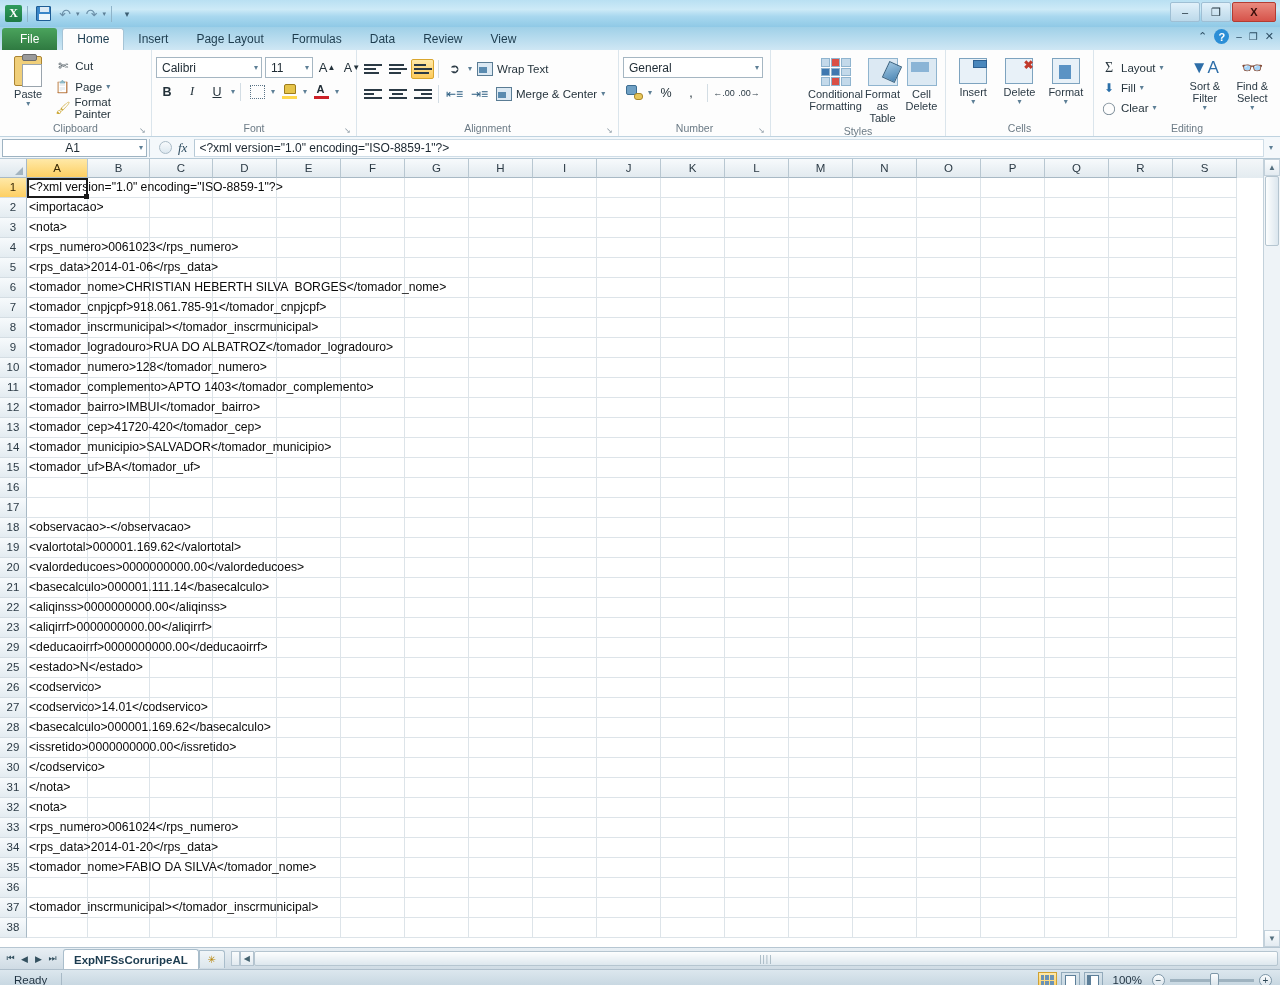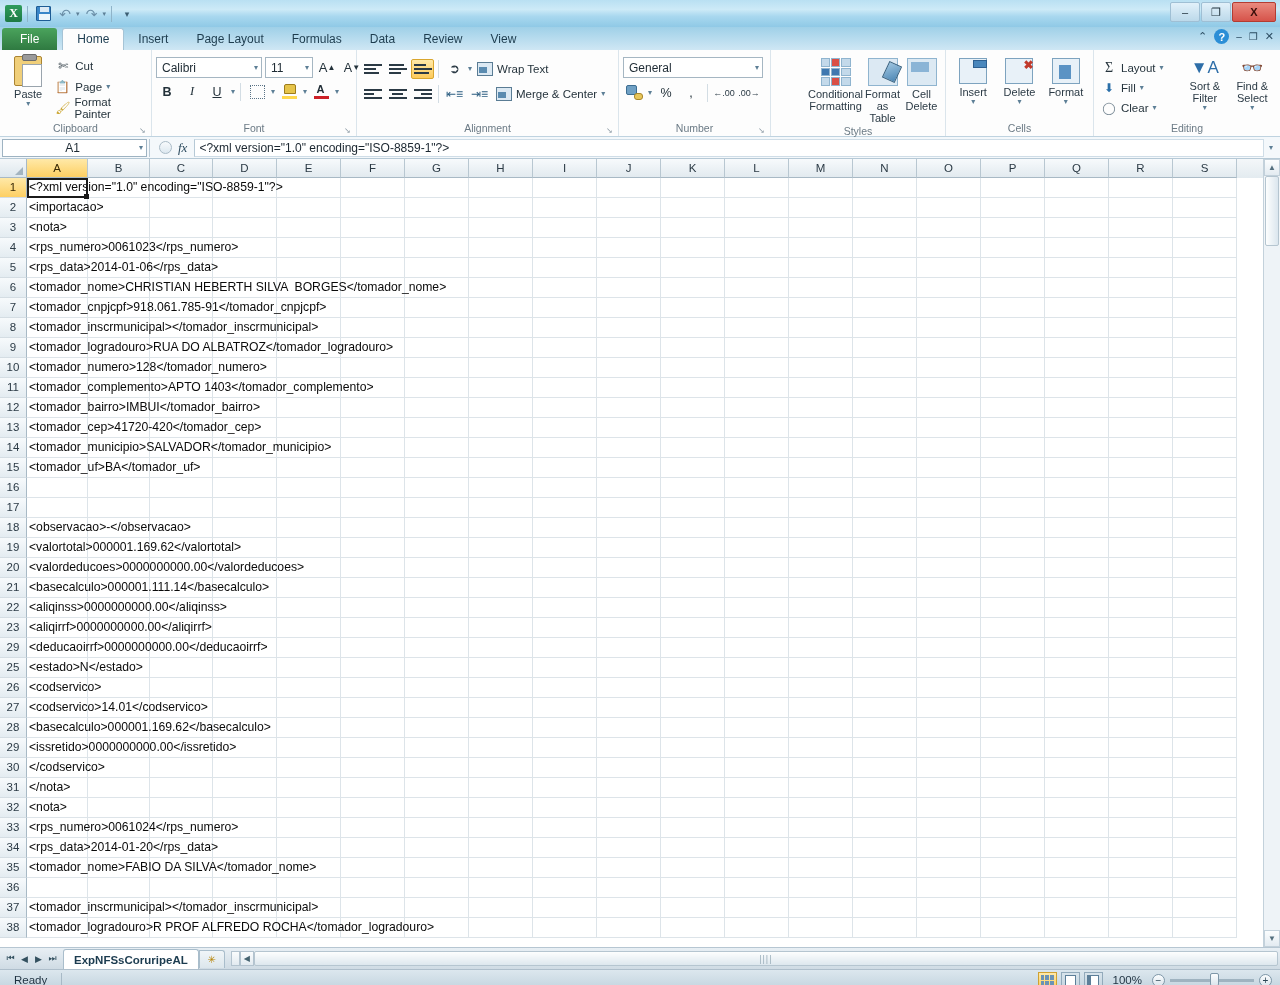--- a/index.html
+++ b/index.html
@@ -1667,21 +1667,20 @@
               <div class="cellbox" style="width: 64px;"></div>
               <div class="cellbox" style="width: 64px;"></div>
               <div class="cellbox" style="width: 64px;"></div>
               <div class="cellbox" style="width: 64px;"></div>
               <div class="cellbox" style="width: 64px;"></div>
               <div class="cellbox" style="width: 64px;"></div>
               <div class="cellbox" style="width: 64px;"></div>
               <div class="cellbox" style="width: 64px;"></div>
               <div class="cellbox" style="width: 64px;"></div>
             </div>
-            <div class="celltext">&lt;tomador_logradouro&gt;R PROF ALFREDO ROCHA&lt;/tomador_logradouro&gt;</div>
           </div>
         </div>
       </div>
   </div>
   <div class="vsb">
     <div class="sbtn">▲</div>
     <div class="vthumb"></div>
     <div class="vtrack"></div>
     <div class="sbtn">▼</div>
   </div>

